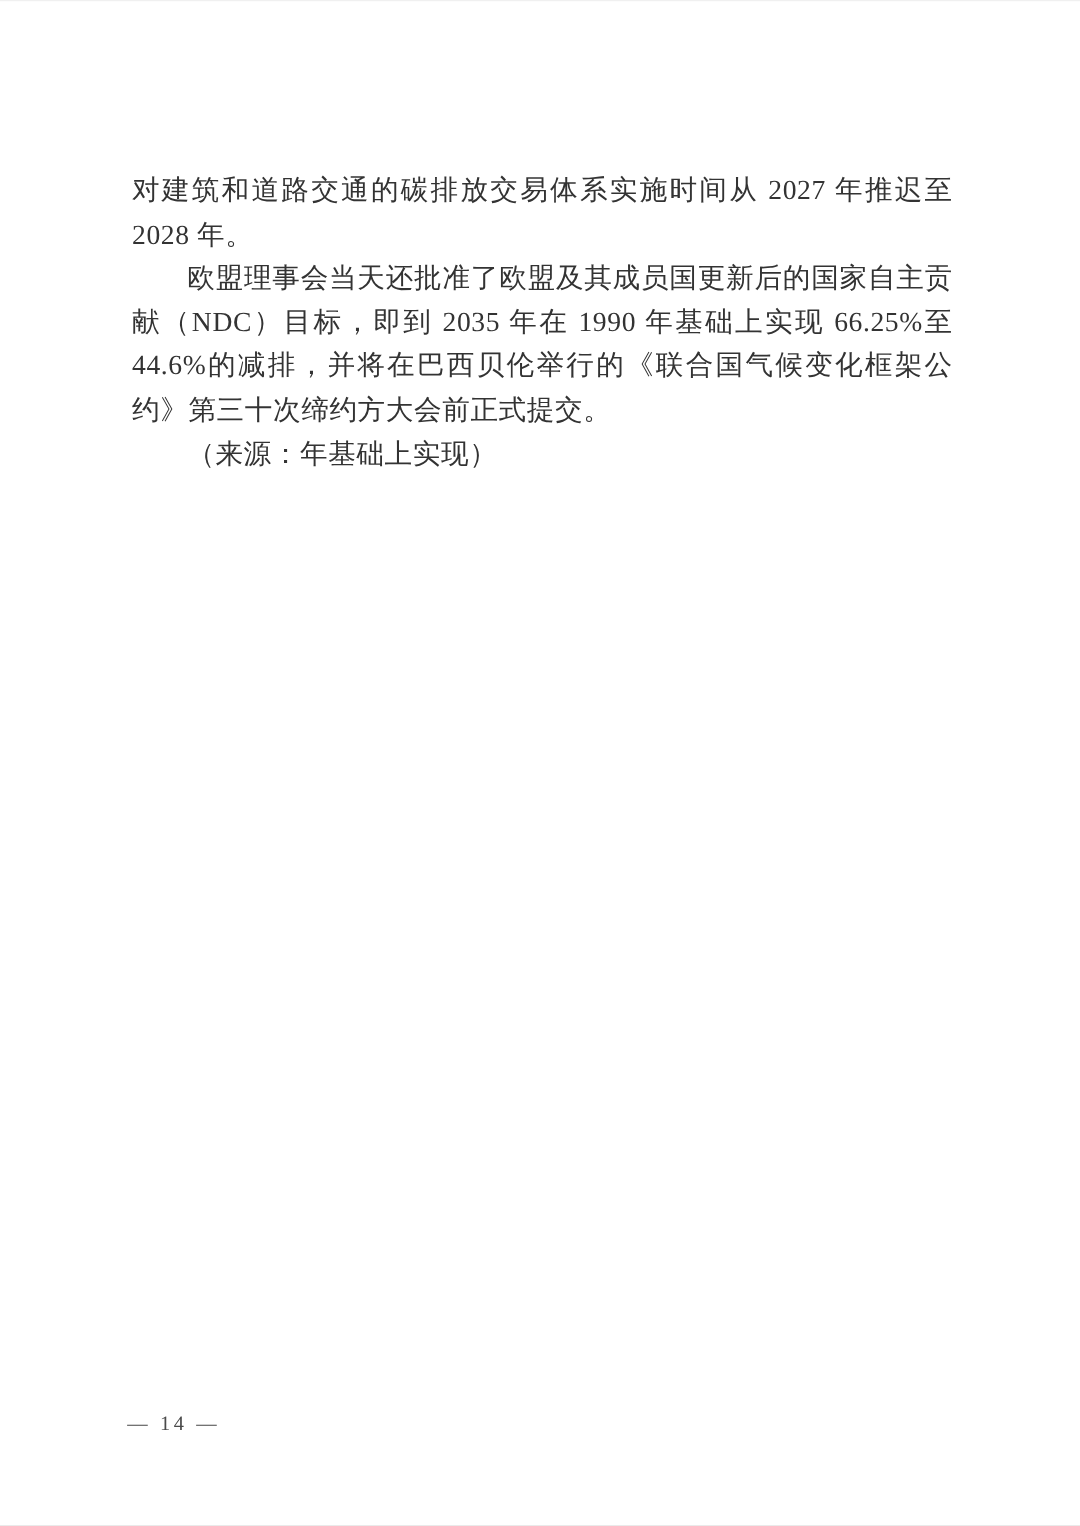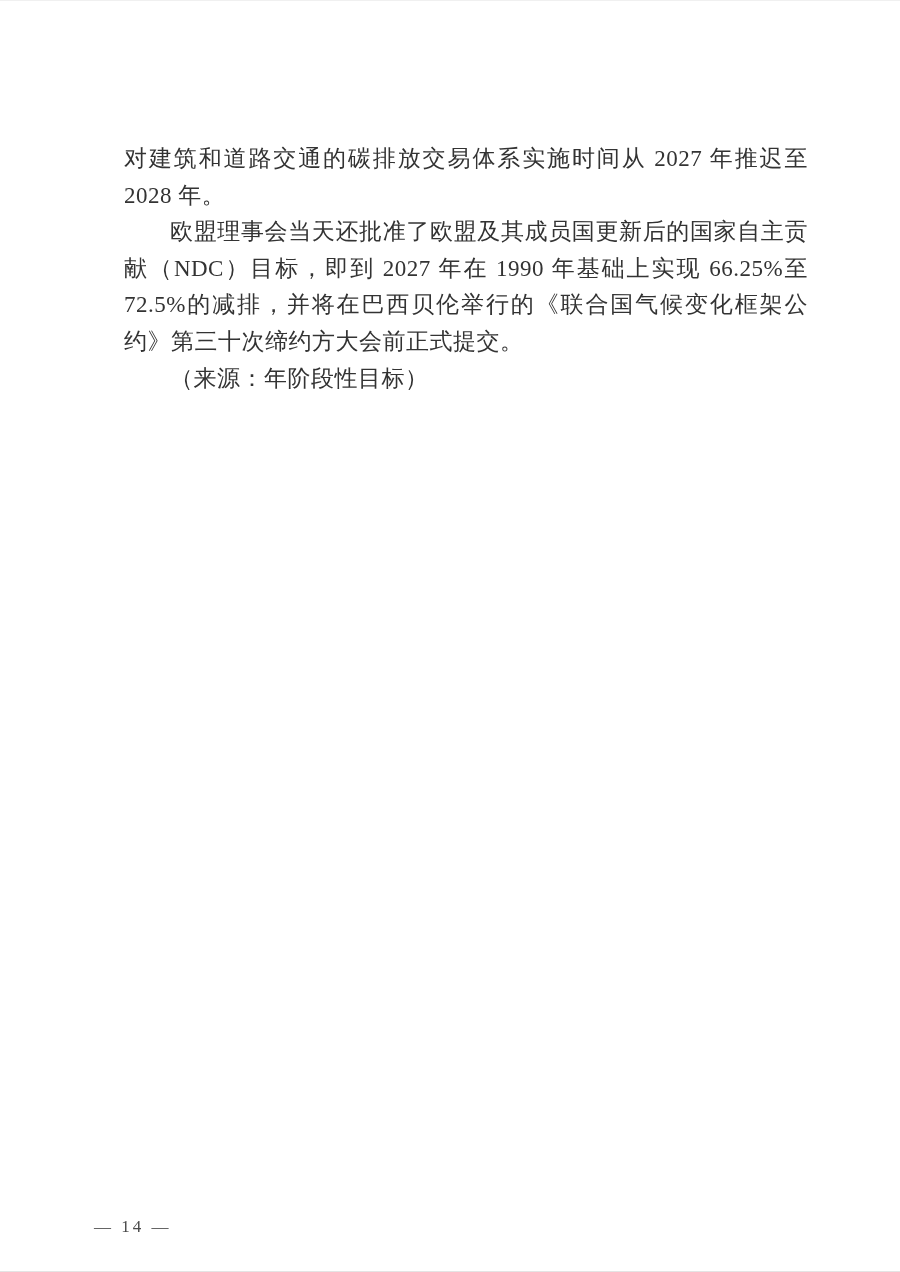--- a/index.html
+++ b/index.html
@@ -13,50 +13,49 @@
     height: 1272px;
     background: var(--background, #ffffff);
     font-family: "Liberation Serif", "DejaVu Serif", serif;
     overflow: hidden;
     box-sizing: border-box;
     border-top: 1px solid rgba(0,0,0,0.06);
     border-bottom: 1px solid rgba(0,0,0,0.10);
   }
   .body-text {
     position: absolute;
-    left: 124px;
+    left: 110px;
     top: 140px;
     width: 684px;
     font-size: 23px;
     line-height: 36.6px;
     color: var(--text, #333333);
     text-align: justify;
     letter-spacing: 0.5px;
   }
   .body-text p {
     margin: 0;
     padding: 0;
   }
   .body-text p.indent {
     text-indent: 2em;
   }
   .page-number {
     position: absolute;
-    left: 94px;
+    left: 106px;
     top: 1176px;
     font-size: 17px;
     letter-spacing: 3px;
     color: var(--page_number, #4a4a4a);
     white-space: nowrap;
-    margin-top: 40px;
   }
 </style>
 </head>
 <body>
 
 <div class="page">
   <div class="body-text">
     <p>对建筑和道路交通的碳排放交易体系实施时间从 2027 年推迟至 2028 年。</p>
-    <p class="indent">欧盟理事会当天还批准了欧盟及其成员国更新后的国家自主贡献（NDC）目标，即到 2027 年在 1990 年基础上实现 66.25%至 72.5%的减排，并将在巴西贝伦举行的《联合国气候变化框架公约》第三十次缔约方大会前正式提交。</p>
-    <p class="indent">（来源：年阶段性目标）</p>
+    <p class="indent">欧盟理事会当天还批准了欧盟及其成员国更新后的国家自主贡献（NDC）目标，即到 2035 年在 1990 年基础上实现 66.25%至 44.6%的减排，并将在巴西贝伦举行的《联合国气候变化框架公约》第三十次缔约方大会前正式提交。</p>
+    <p class="indent">（来源：年基础上实现）</p>
   </div>
   <div class="page-number">— 14 —</div>
 </div>
 
 </body></html>

